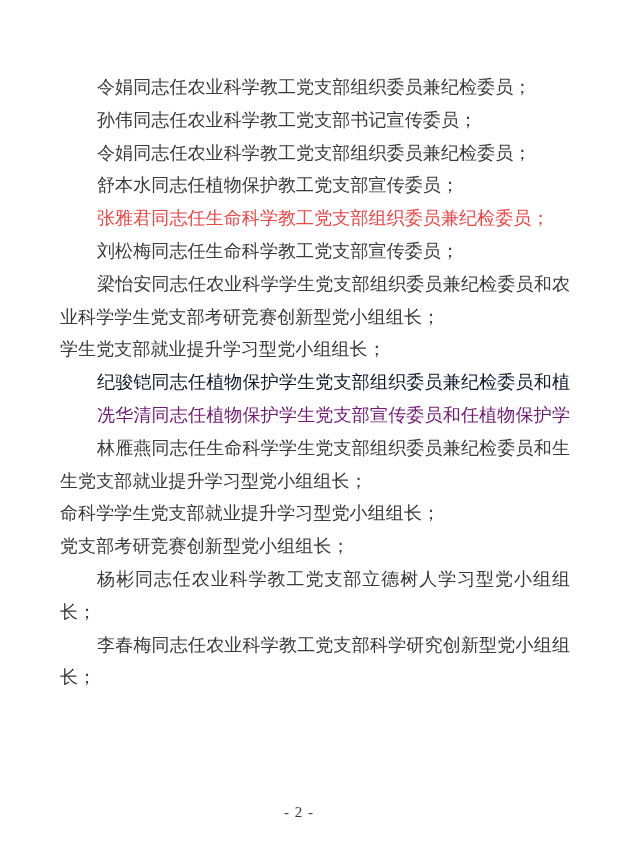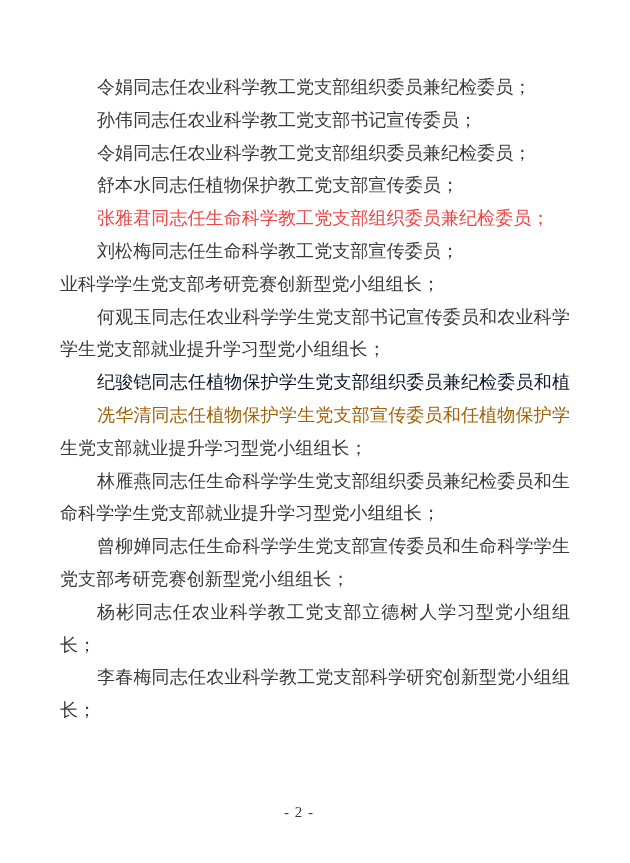--- a/index.html
+++ b/index.html
@@ -60,29 +60,28 @@
 <body style="background: rgb(255, 255, 255);">
 
 <div class="page">
   <div class="doc-body">
       <div class="line first" style="color: rgb(58, 58, 58);">令娟同志任农业科学教工党支部组织委员兼纪检委员；</div>
       <div class="line first" style="color: rgb(58, 58, 58);">孙伟同志任农业科学教工党支部书记宣传委员；</div>
       <div class="line first" style="color: rgb(58, 58, 58);">令娟同志任农业科学教工党支部组织委员兼纪检委员；</div>
       <div class="line first" style="color: rgb(58, 58, 58);">舒本水同志任植物保护教工党支部宣传委员；</div>
       <div class="line first" style="color: #ef4444;">张雅君同志任生命科学教工党支部组织委员兼纪检委员；</div>
       <div class="line first" style="color: rgb(58, 58, 58);">刘松梅同志任生命科学教工党支部宣传委员；</div>
+      <div class="line first full" style="color: rgb(58, 58, 58);">梁怡安同志任农业科学学生党支部组织委员兼纪检委员和农</div>
       <div class="line" style="color: rgb(58, 58, 58);">业科学学生党支部考研竞赛创新型党小组组长；</div>
-      <div class="line first full" style="color: rgb(58, 58, 58);">何观玉同志任农业科学学生党支部书记宣传委员和农业科学</div>
       <div class="line" style="color: rgb(58, 58, 58);">学生党支部就业提升学习型党小组组长；</div>
       <div class="line first full" style="color: #0f172a;">纪骏铠同志任植物保护学生党支部组织委员兼纪检委员和植</div>
-      <div class="line first full" style="color: #a16207;">冼华清同志任植物保护学生党支部宣传委员和任植物保护学</div>
+      <div class="line first full" style="color: #701a75;">冼华清同志任植物保护学生党支部宣传委员和任植物保护学</div>
+      <div class="line first full" style="color: rgb(58, 58, 58);">林雁燕同志任生命科学学生党支部组织委员兼纪检委员和生</div>
       <div class="line" style="color: rgb(58, 58, 58);">生党支部就业提升学习型党小组组长；</div>
-      <div class="line first full" style="color: rgb(58, 58, 58);">林雁燕同志任生命科学学生党支部组织委员兼纪检委员和生</div>
       <div class="line" style="color: rgb(58, 58, 58);">命科学学生党支部就业提升学习型党小组组长；</div>
-      <div class="line first full" style="color: rgb(58, 58, 58);">曾柳婵同志任生命科学学生党支部宣传委员和生命科学学生</div>
       <div class="line" style="color: rgb(58, 58, 58);">党支部考研竞赛创新型党小组组长；</div>
       <div class="line first full" style="color: rgb(58, 58, 58);">杨彬同志任农业科学教工党支部立德树人学习型党小组组</div>
       <div class="line" style="color: rgb(58, 58, 58);">长；</div>
       <div class="line first full" style="color: rgb(58, 58, 58);">李春梅同志任农业科学教工党支部科学研究创新型党小组组</div>
       <div class="line" style="color: rgb(58, 58, 58);">长；</div>
     </div>
   <div class="footer" style="color: rgb(58, 58, 58);">- 2 -</div>
 </div>
 
 </body></html>

